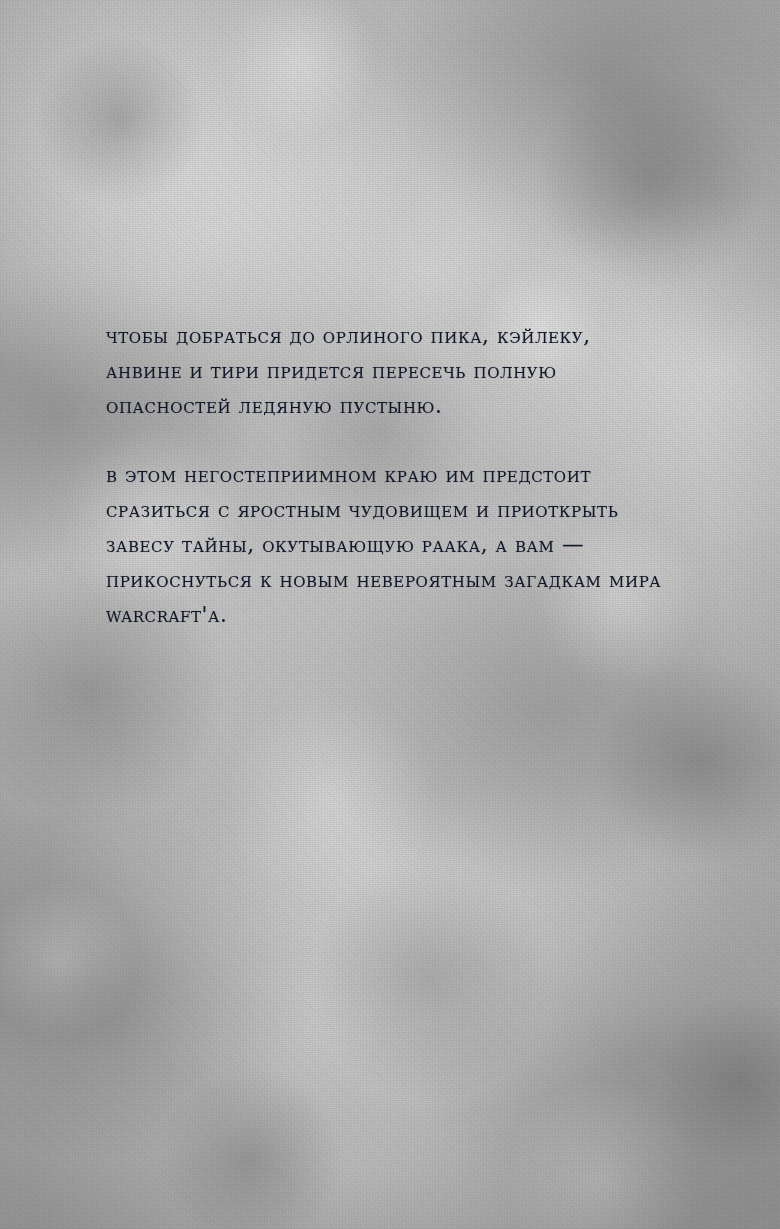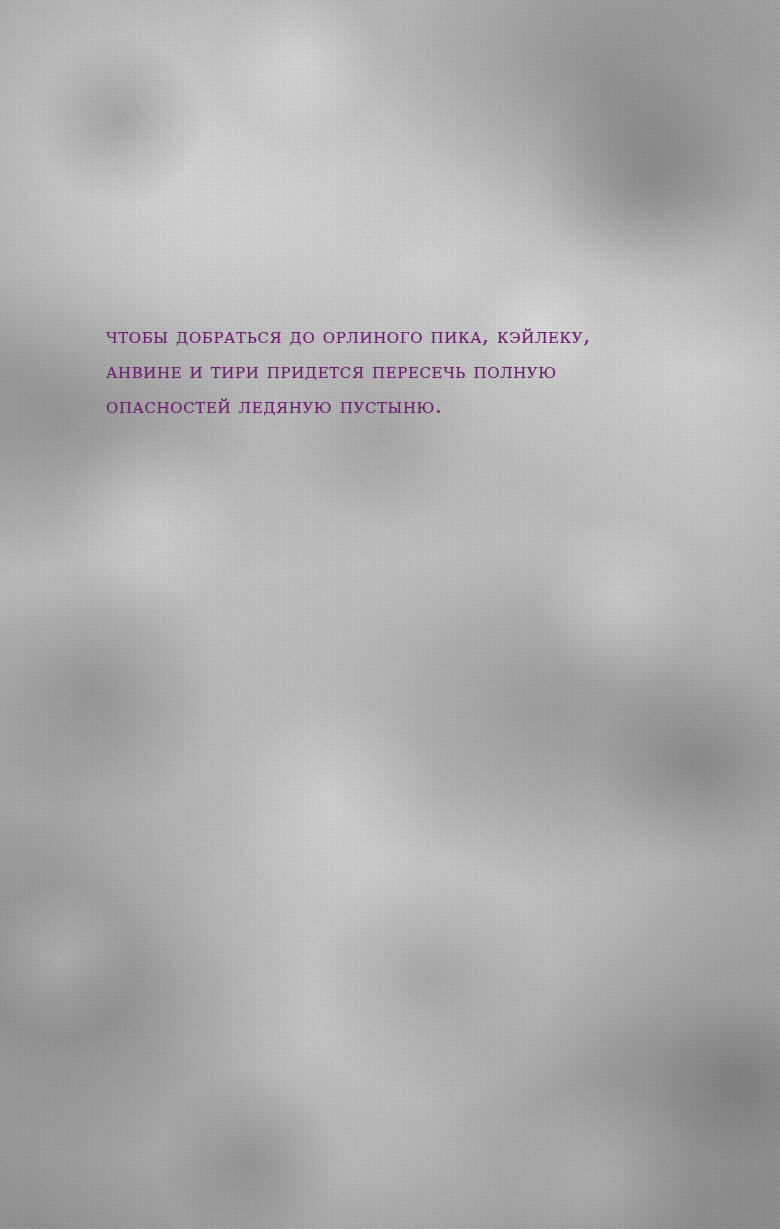--- a/index.html
+++ b/index.html
@@ -78,21 +78,21 @@
 
   
   .text-block {
     position: absolute;
     left: 106px;
     top: 318px;
     width: 560px;
     z-index: 5;
   }
   .para {
-    color: #701a75;
+    color: #0f172a;
     font-family: "DejaVu Serif", serif;
     font-size: 21.5px;
     line-height: 35px;
     letter-spacing: 0.6px;
     font-variant: small-caps;
     text-transform: lowercase;
     margin: 0;
     text-shadow: 0 0 1px rgba(40,40,40,0.35);
   }
   .para + .para {
@@ -105,15 +105,16 @@
 <div id="page">
 
   <div class="bg-layer bg-base"></div>
   <div class="bg-layer bg-clouds2"></div>
   <div class="bg-layer bg-clouds3"></div>
   <div class="bg-layer bg-grain"></div>
   <div class="bg-layer bg-vignette"></div>
 
   <div class="text-block">
     <p class="para">Чтобы добраться до Орлиного пика, Кэйлеку, Анвине и Тири придется пересечь полную опасностей ледяную пустыню.</p>
+    <p class="para">В этом негостеприимном краю им предстоит сразиться с яростным чудовищем и приоткрыть завесу тайны, окутывающую Раака, а вам — прикоснуться к новым невероятным загадкам мира Warcraft'а.</p>
   </div>
 
 </div>
 
 </body></html>

